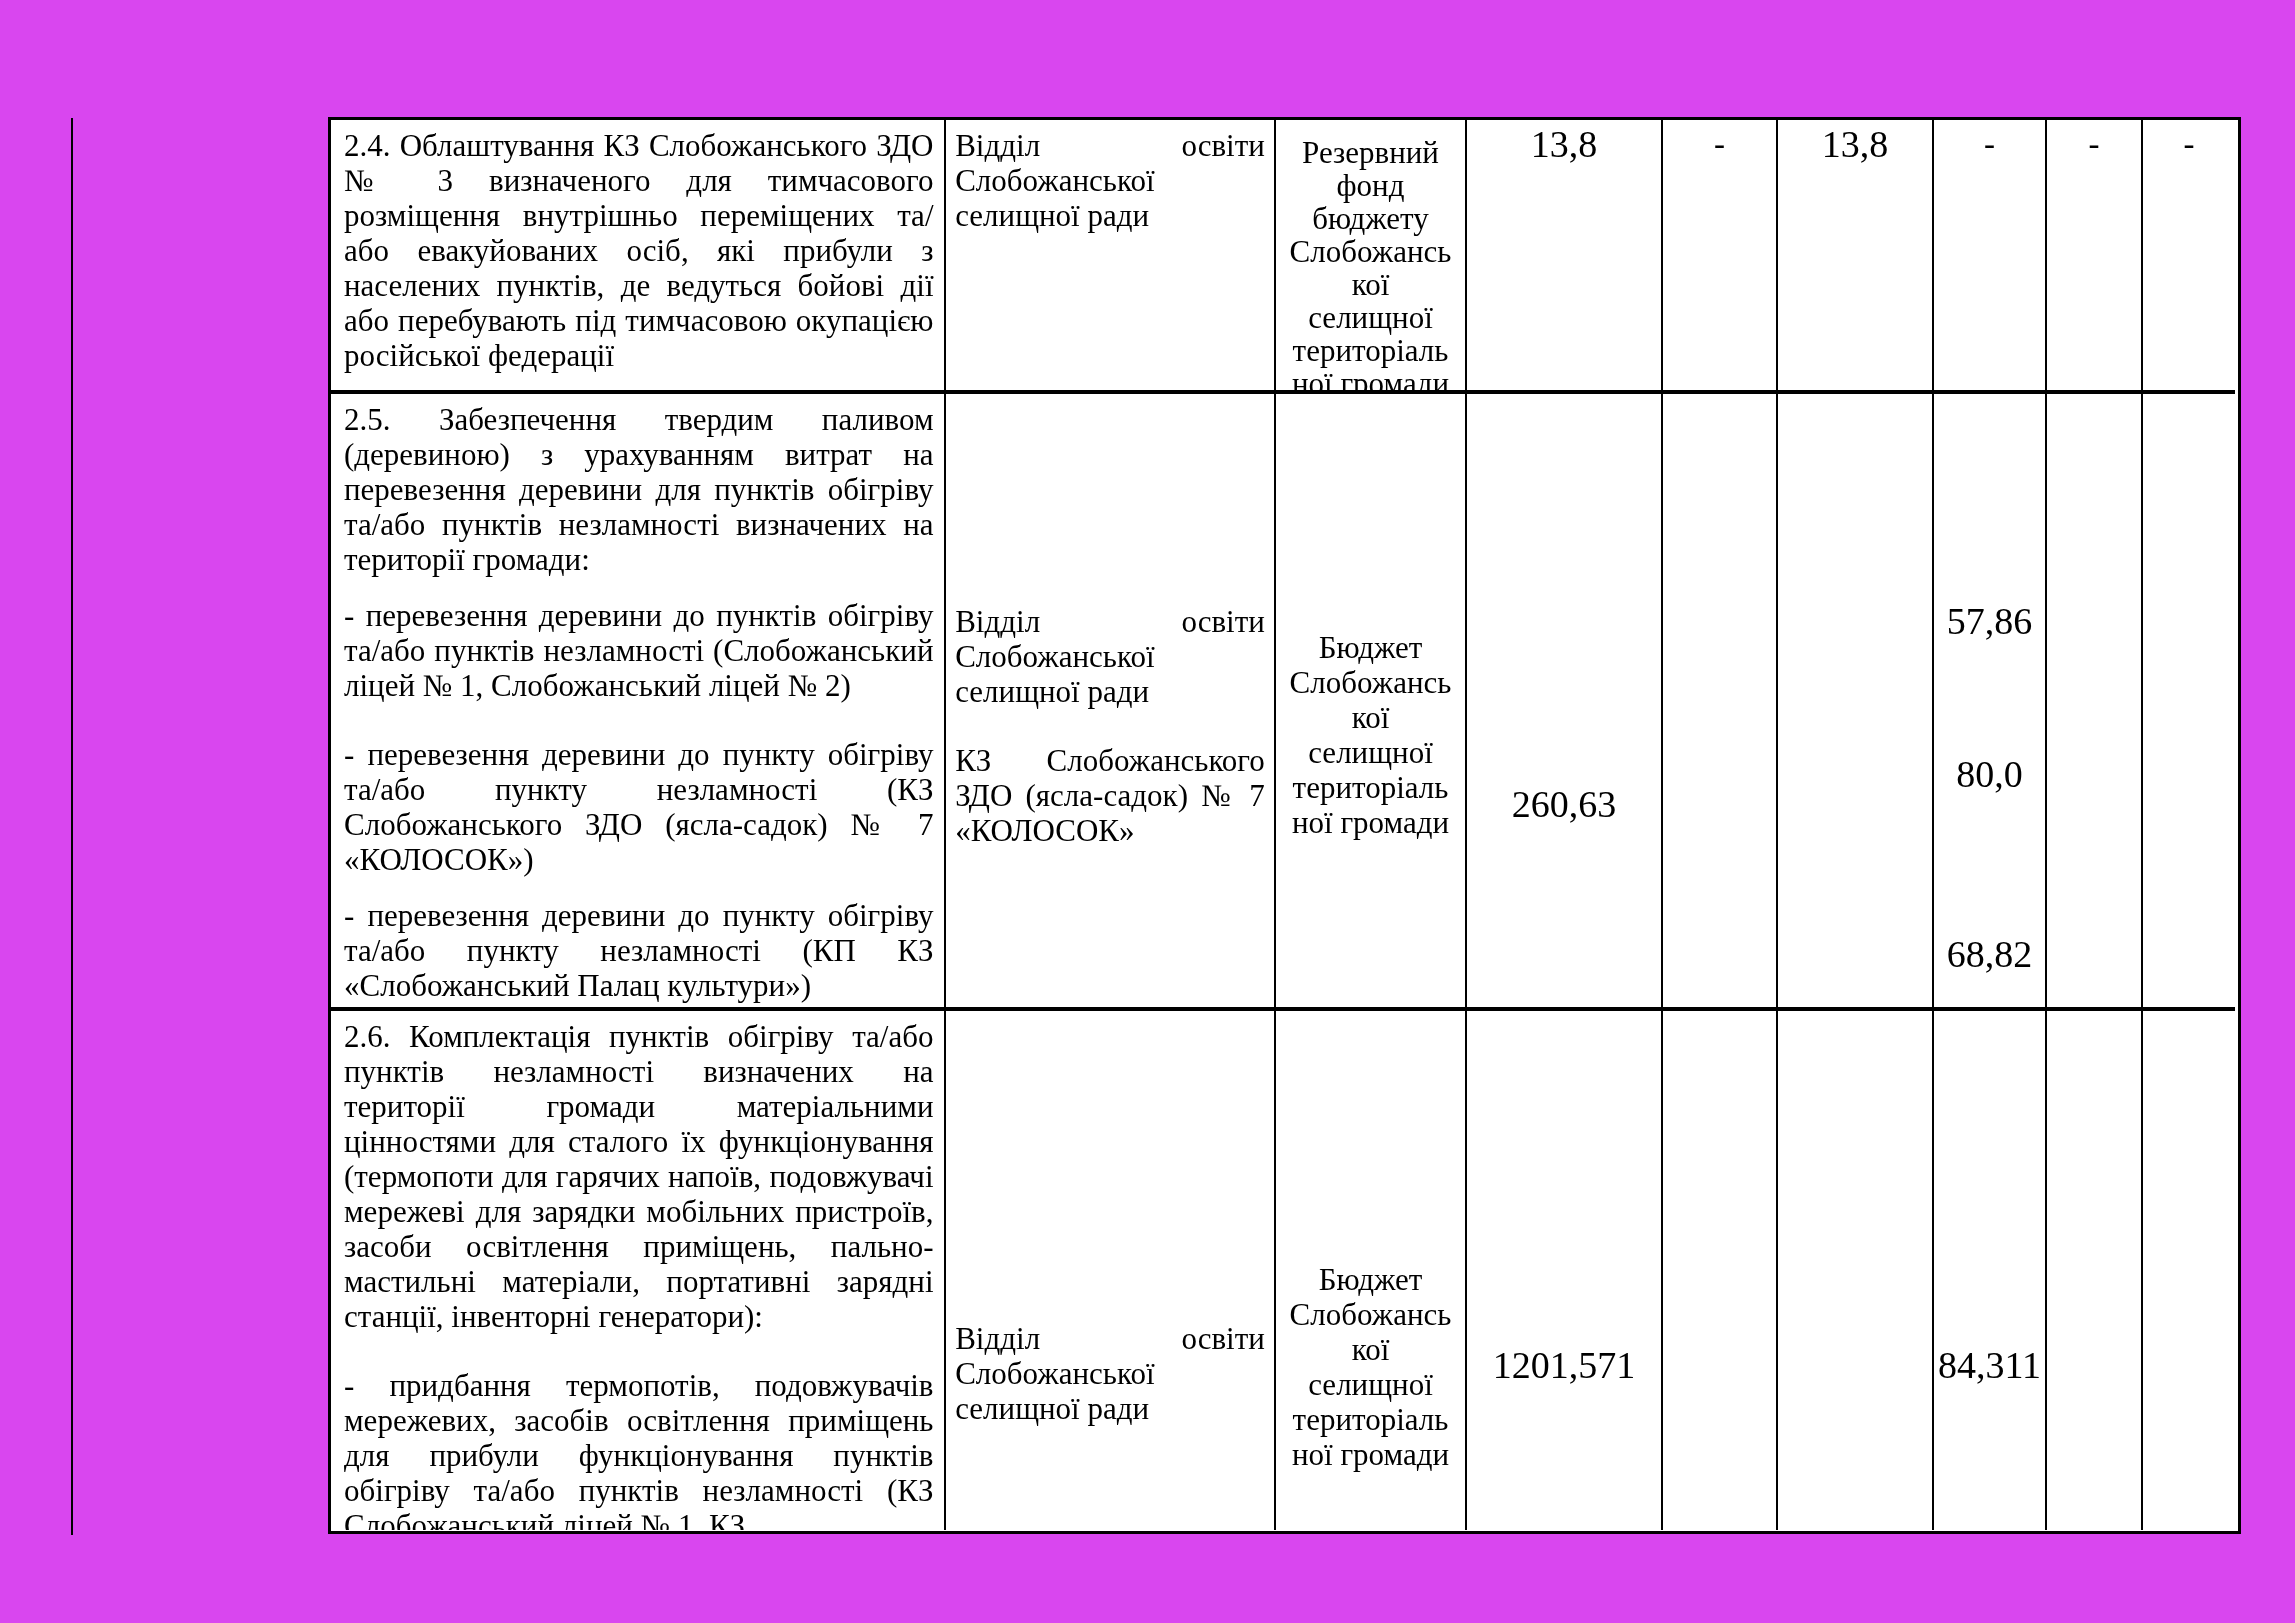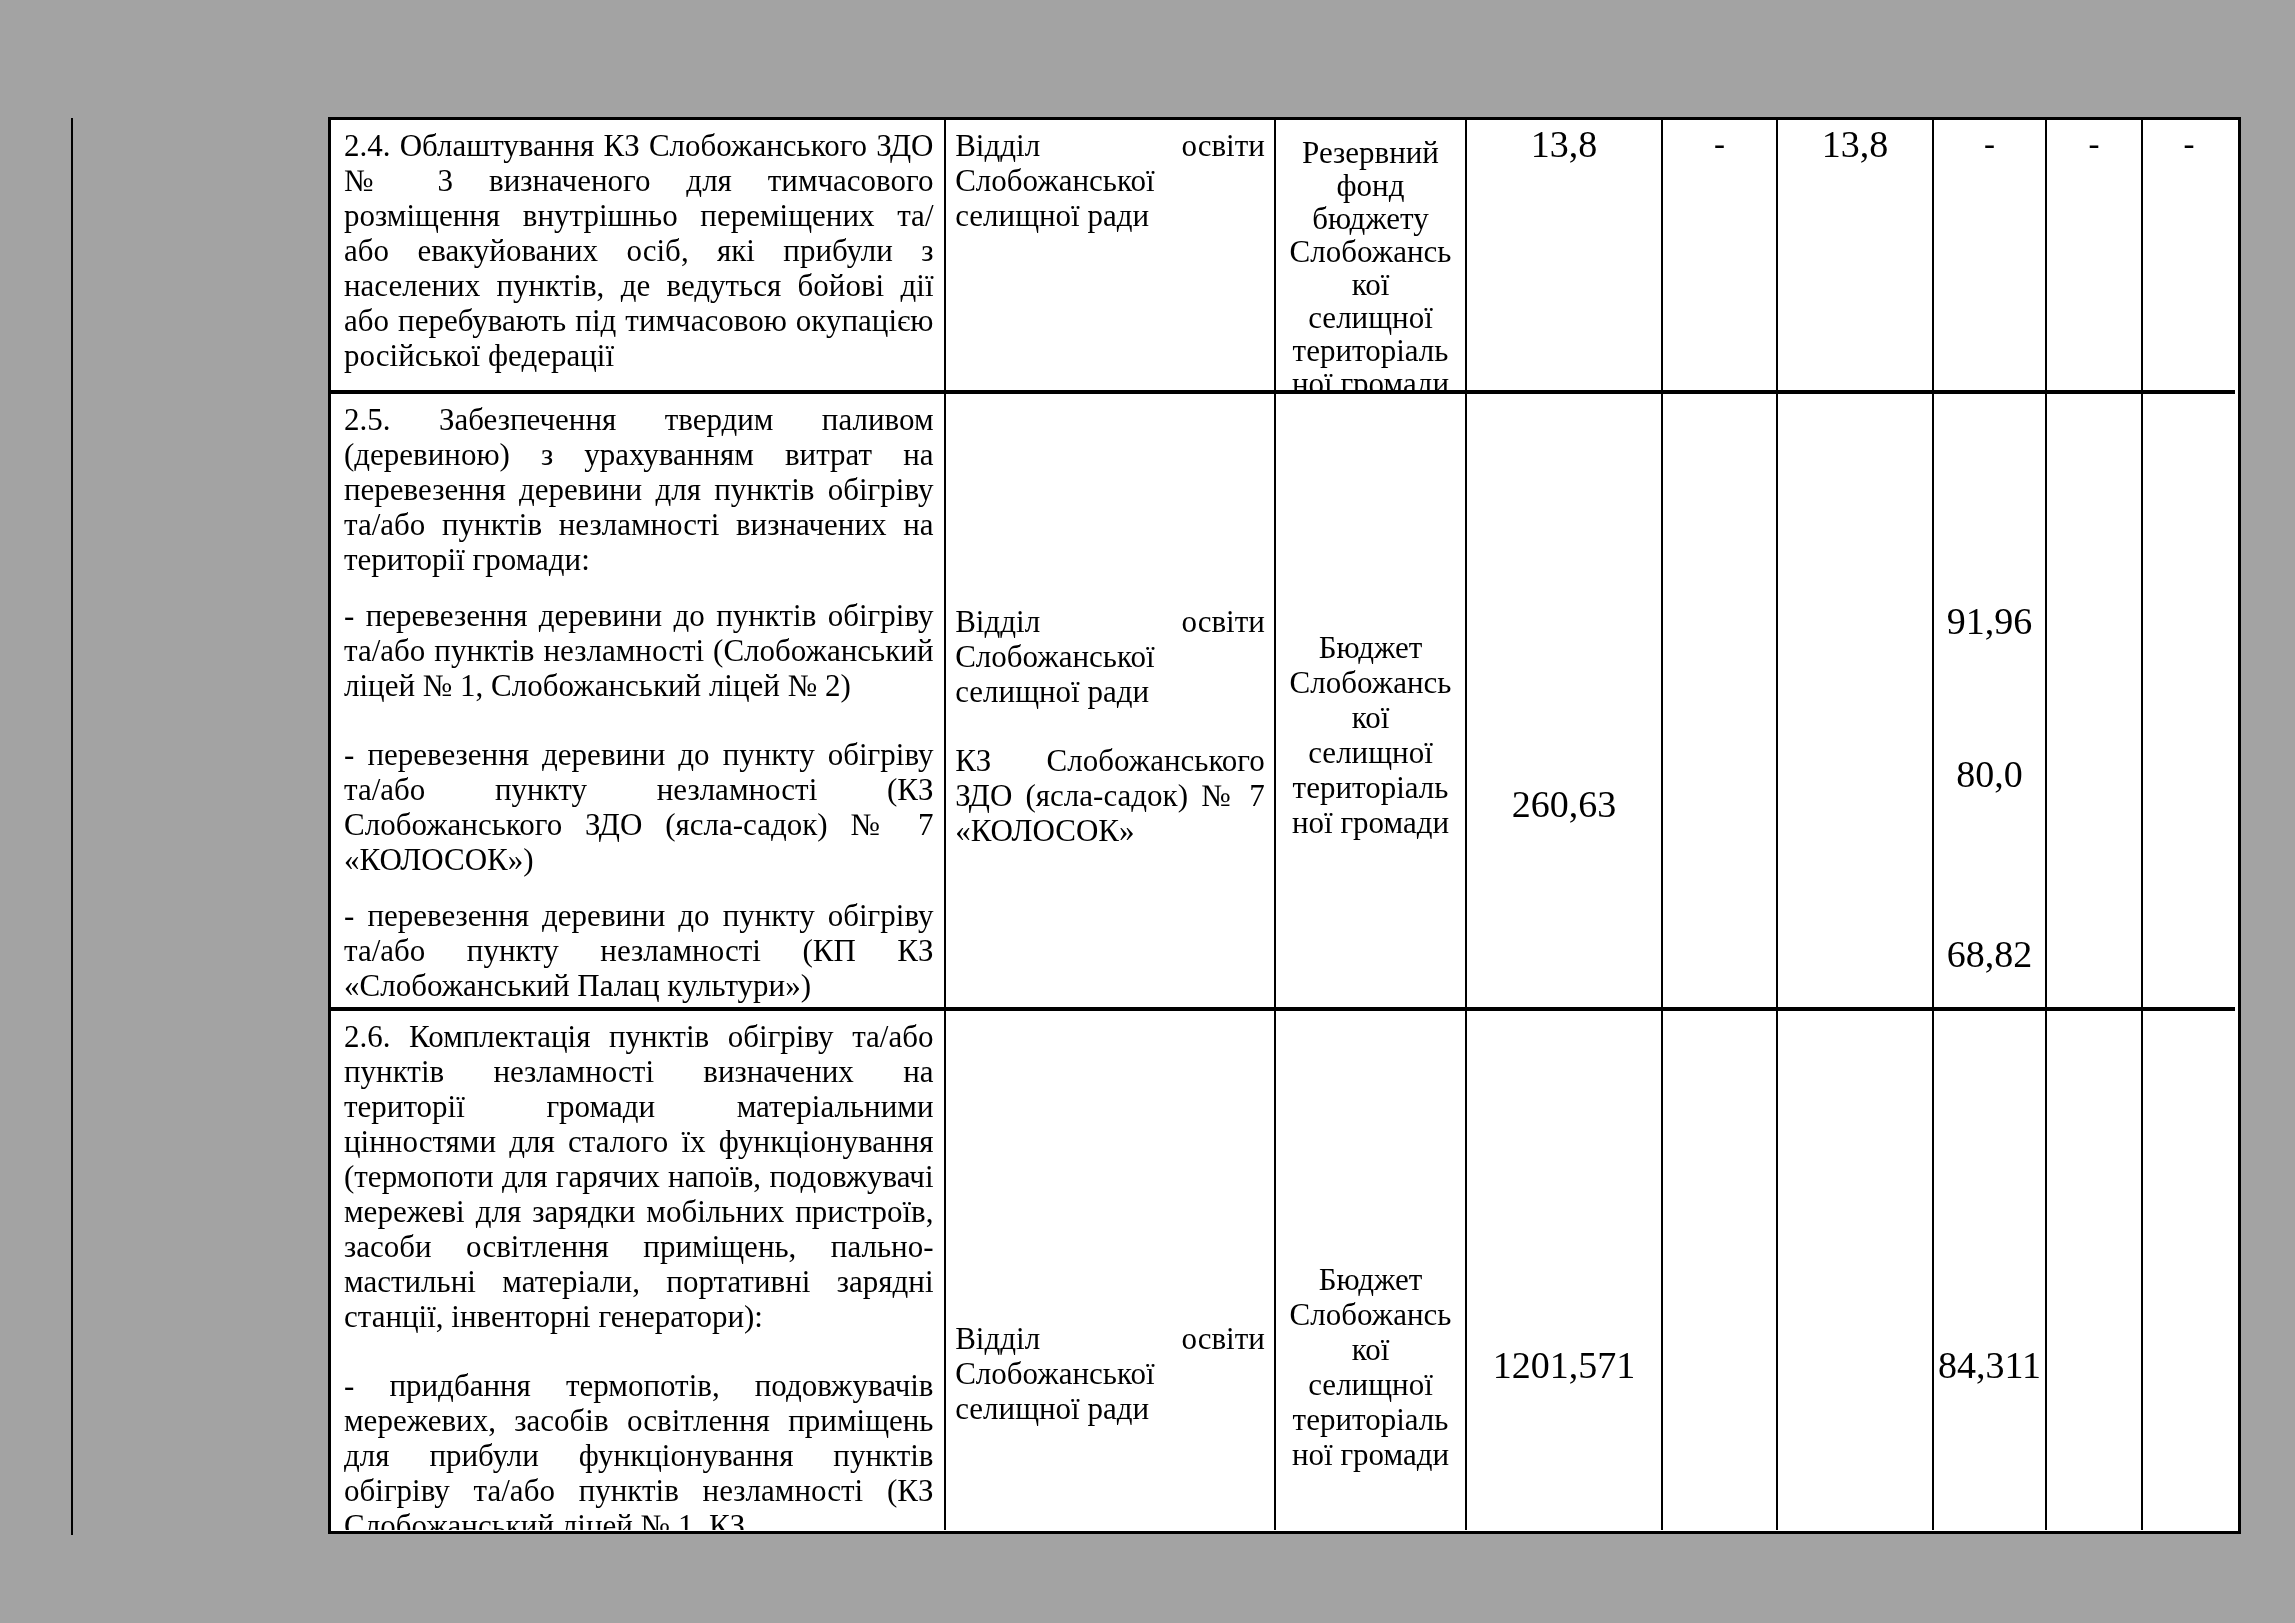--- a/index.html
+++ b/index.html
@@ -1,19 +1,19 @@
 <!DOCTYPE html>
 <html style="font-size:10.5px"><head>
 <meta charset="utf-8">
 <style>
   html,body{margin:0;padding:0;background:#888;}
   .page{
     position:relative;
     width:2295px;height:1623px;
-    background:#a3a3a3;
+    background:#d946ef;
     overflow:hidden;
     font-family:"Liberation Serif","DejaVu Serif",serif;
     color:#000;
   }
   .left-rule{
     position:absolute;left:71px;top:118px;width:2px;height:1417px;
     background:#000;
   }
   .doc-table{
     position:absolute;left:328px;top:117px;width:1913px;height:1417px;
@@ -116,21 +116,21 @@
 
     <div class="cell">
       <div class="num" style="margin-top:393px">260,63</div>
     </div>
 
     <div class="cell"></div>
 
     <div class="cell"></div>
 
     <div class="cell">
-      <div class="num" style="margin-top:210px">91,96</div>
+      <div class="num" style="margin-top:210px">57,86</div>
       <div class="num" style="margin-top:118px">80,0</div>
       <div class="num" style="margin-top:145px">68,82</div>
     </div>
 
     <div class="cell"></div>
 
     <div class="cell cLast"></div>
 
     <div class="cell rLast">
       <div class="activity" style="margin-top:7.9px">2.6. Комплектація пунктів обігріву та/або пунктів незламності визначених на території громади матеріальними цінностями для сталого їх функціонування (термопоти для гарячих напоїв, подовжувачі мережеві для зарядки мобільних пристроїв, засоби освітлення приміщень, пально-мастильні матеріали, портативні зарядні станції, інвенторні генератори):</div>

